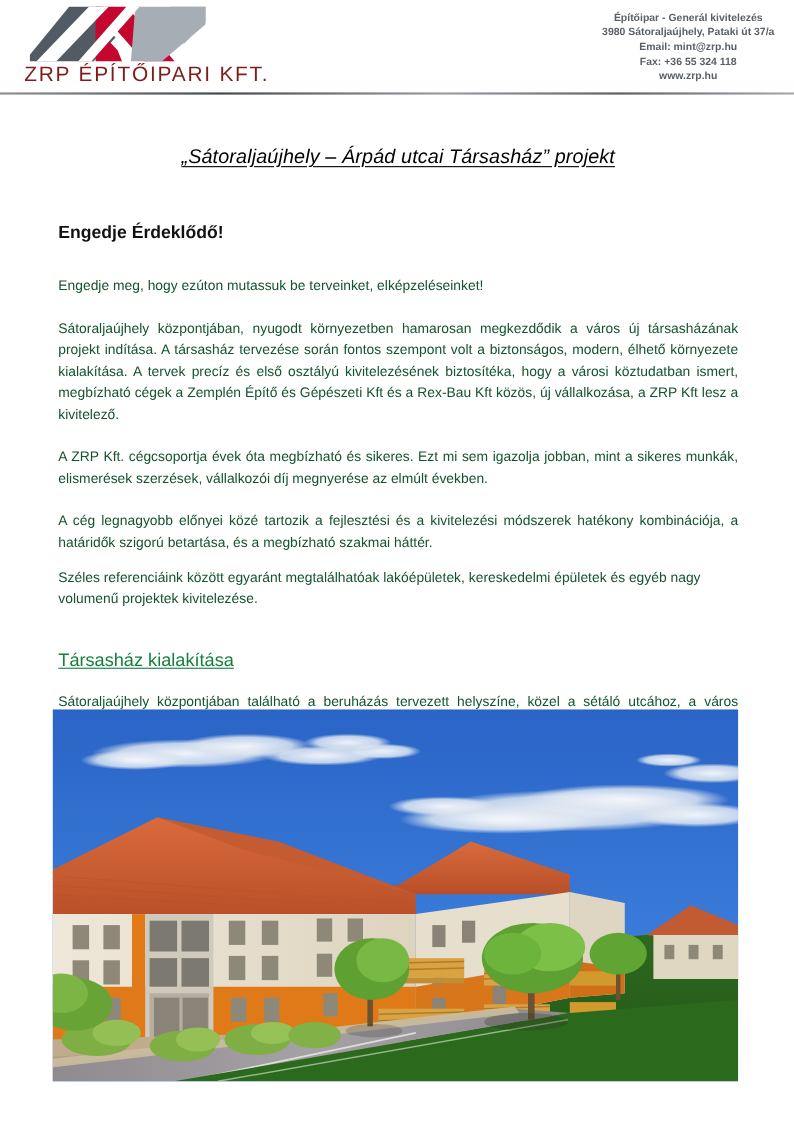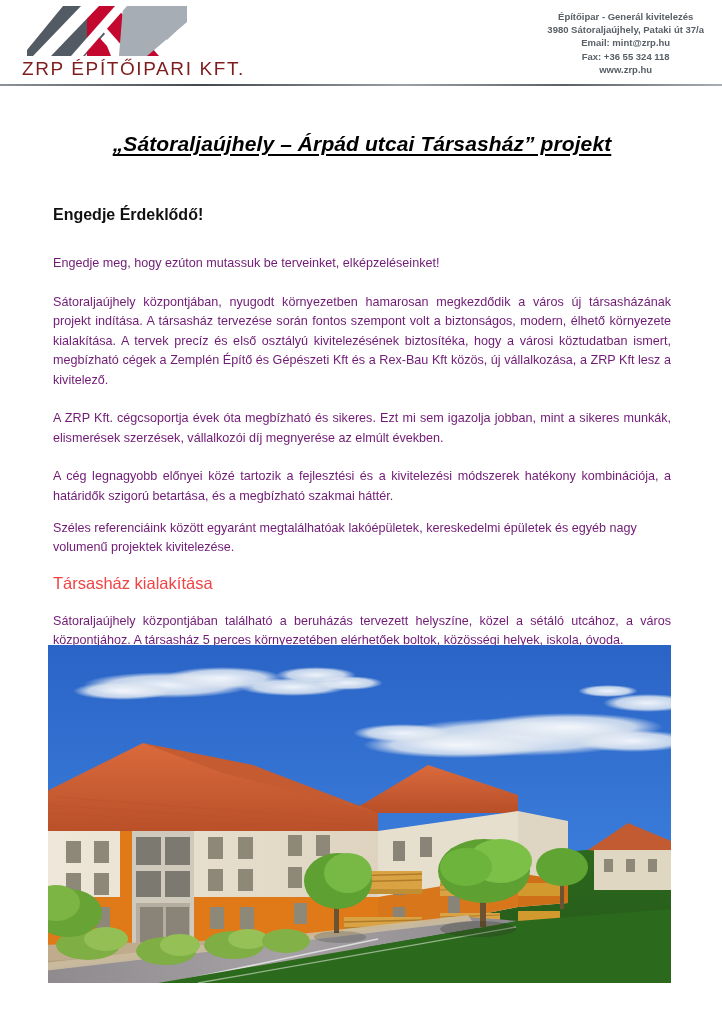--- a/index.html
+++ b/index.html
@@ -75,53 +75,54 @@
   
   #doc-body {
     position: absolute;
     left: 53px;
     top: 110px;
     width: 618px;
   }
 
   #doc-title {
     text-align: center;
-    font-weight: 700;
+    font-weight: 400;
     font-style: italic;
-    font-size: 21px;
+    font-size: 18px;
     text-decoration: underline;
     text-underline-offset: 3px;
     margin: 22px 0 0 0;
     letter-spacing: 0.1px;
     color: #000;
   }
 
   #greeting {
     font-size: 16px;
     font-weight: 700;
     margin-top: 50px;
     color: #111;
   }
 
   .para {
     font-size: 12.6px;
     line-height: 19.5px;
     text-align: justify;
-    color: #701a75;
+    color: #14532d;
     margin-top: 19px;
   }
   .para.lead { text-align: left; margin-top: 30px; }
   .para.tight { margin-top: 0px; text-align: left; }
 
   #section-heading {
     font-size: 16.5px;
     font-weight: 400;
+    text-decoration: underline;
     text-underline-offset: 2px;
-    margin-top: 16px;
-    color: #ef4444;
+    margin-top: 36px;
+    color: #15803d;
   }
 
   
   #render-figure {
     position: absolute;
     left: 48px;
     top: 645px;
     width: 623px;
     height: 338px;
     overflow: hidden;

